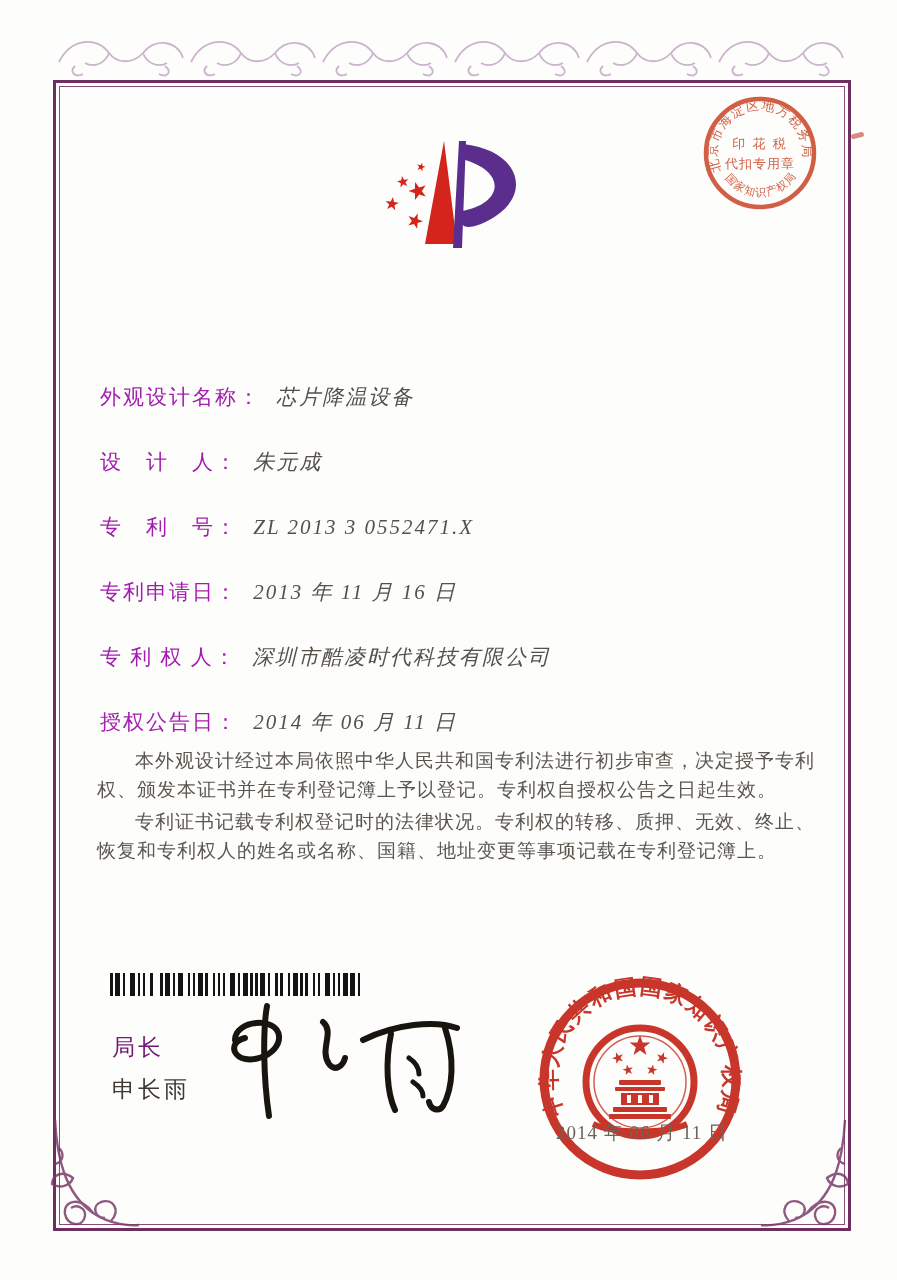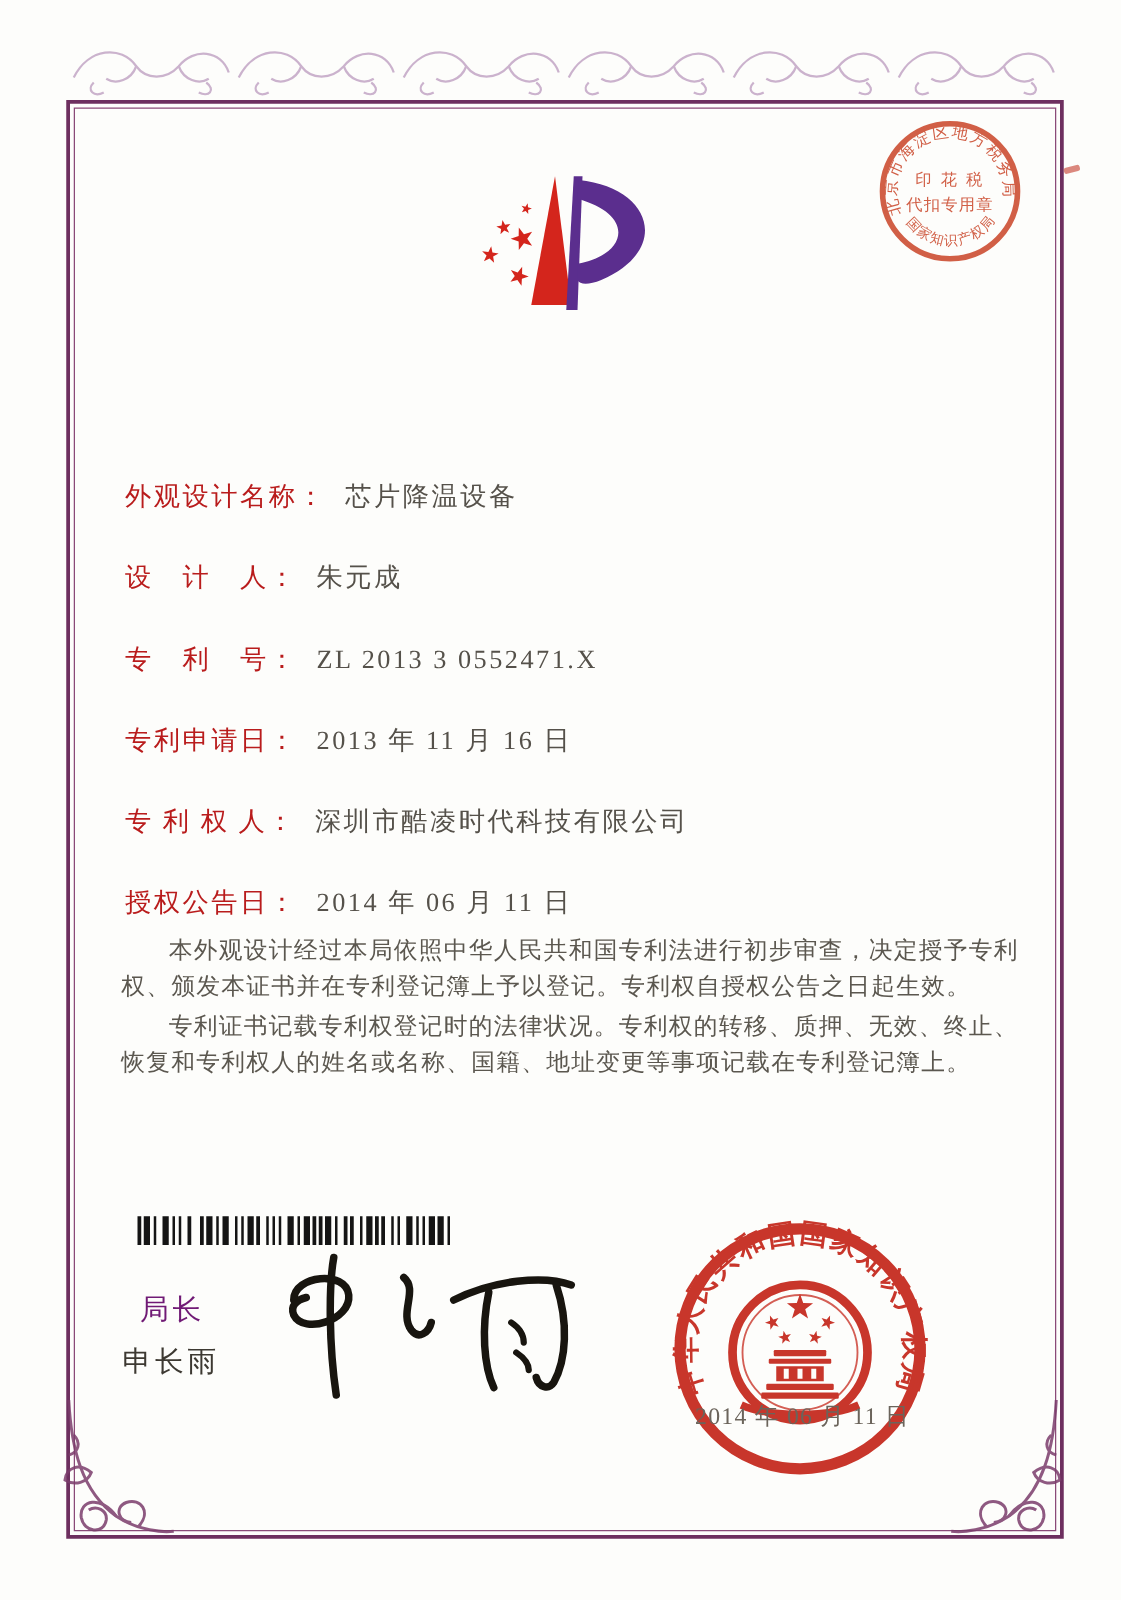--- a/index.html
+++ b/index.html
@@ -8,29 +8,29 @@
   .abs{position:absolute;}
   
   #frame-outer{left:53px;top:80px;width:792px;height:1145px;border:3px solid #6d2f5f;z-index:1;}
   #frame-inner{position:absolute;left:3px;top:3px;right:3px;bottom:3px;border:1px solid #8a4a78;}
   
   #cert-no{left:95px;top:118px;font-size:20px;letter-spacing:4px;color:#5a564e;z-index:2;}
   #title{left:0;top:252px;width:100%;text-align:center;font-size:43px;font-weight:700;
          letter-spacing:9px;text-indent:9px;color:#322e29;z-index:2;}
   #fields{left:100px;top:0;width:720px;z-index:2;}
   .field-row{position:absolute;left:0;font-size:21px;color:#56524a;letter-spacing:2px;white-space:nowrap;}
-  .field-label{color:#b91c1c;}
-  .field-value{margin-left:8px;color:#55514a;}
+  .field-label{color:#a21caf;}
+  .field-value{margin-left:8px;color:#55514a;font-style:italic;}
   #paragraphs{left:97px;top:746px;width:718px;z-index:2;}
   #paragraphs p{margin:0 0 3px 0;font-size:19px;line-height:29px;color:#5b574f;
                 text-indent:2em;text-align:justify;letter-spacing:1px;}
   #barcode{left:110px;top:973px;width:254px;height:23px;display:flex;align-items:stretch;z-index:2;}
   #barcode span{display:block;height:100%;}
   #signer-title{left:112px;top:1032px;font-size:23px;color:#701a75;letter-spacing:3px;z-index:2;}
-  #signer-name{left:98px;top:1074px;font-size:23px;color:#3d3932;letter-spacing:3px;z-index:2;font-family:Liberation Mono, monospace;}
+  #signer-name{left:112px;top:1074px;font-size:23px;color:#3d3932;letter-spacing:3px;z-index:2;font-family:Liberation Mono, monospace;}
   #signature{left:205px;top:988px;z-index:4;}
   #logo{left:362px;top:138px;z-index:2;}
   #office-seal{left:535px;top:974px;z-index:3;opacity:.93;}
   #office-seal-date{left:556px;top:1120px;font-size:19px;color:#6b645b;letter-spacing:1px;z-index:4;}
   #tax-seal{left:700px;top:93px;z-index:2;opacity:.88;}
   #footer{left:0;top:1168px;width:100%;text-align:center;font-size:16px;
           letter-spacing:3px;color:#7d7568;z-index:2;}
   
   #garland-top{left:55px;top:26px;z-index:1;}
   .flourish{z-index:1;}

